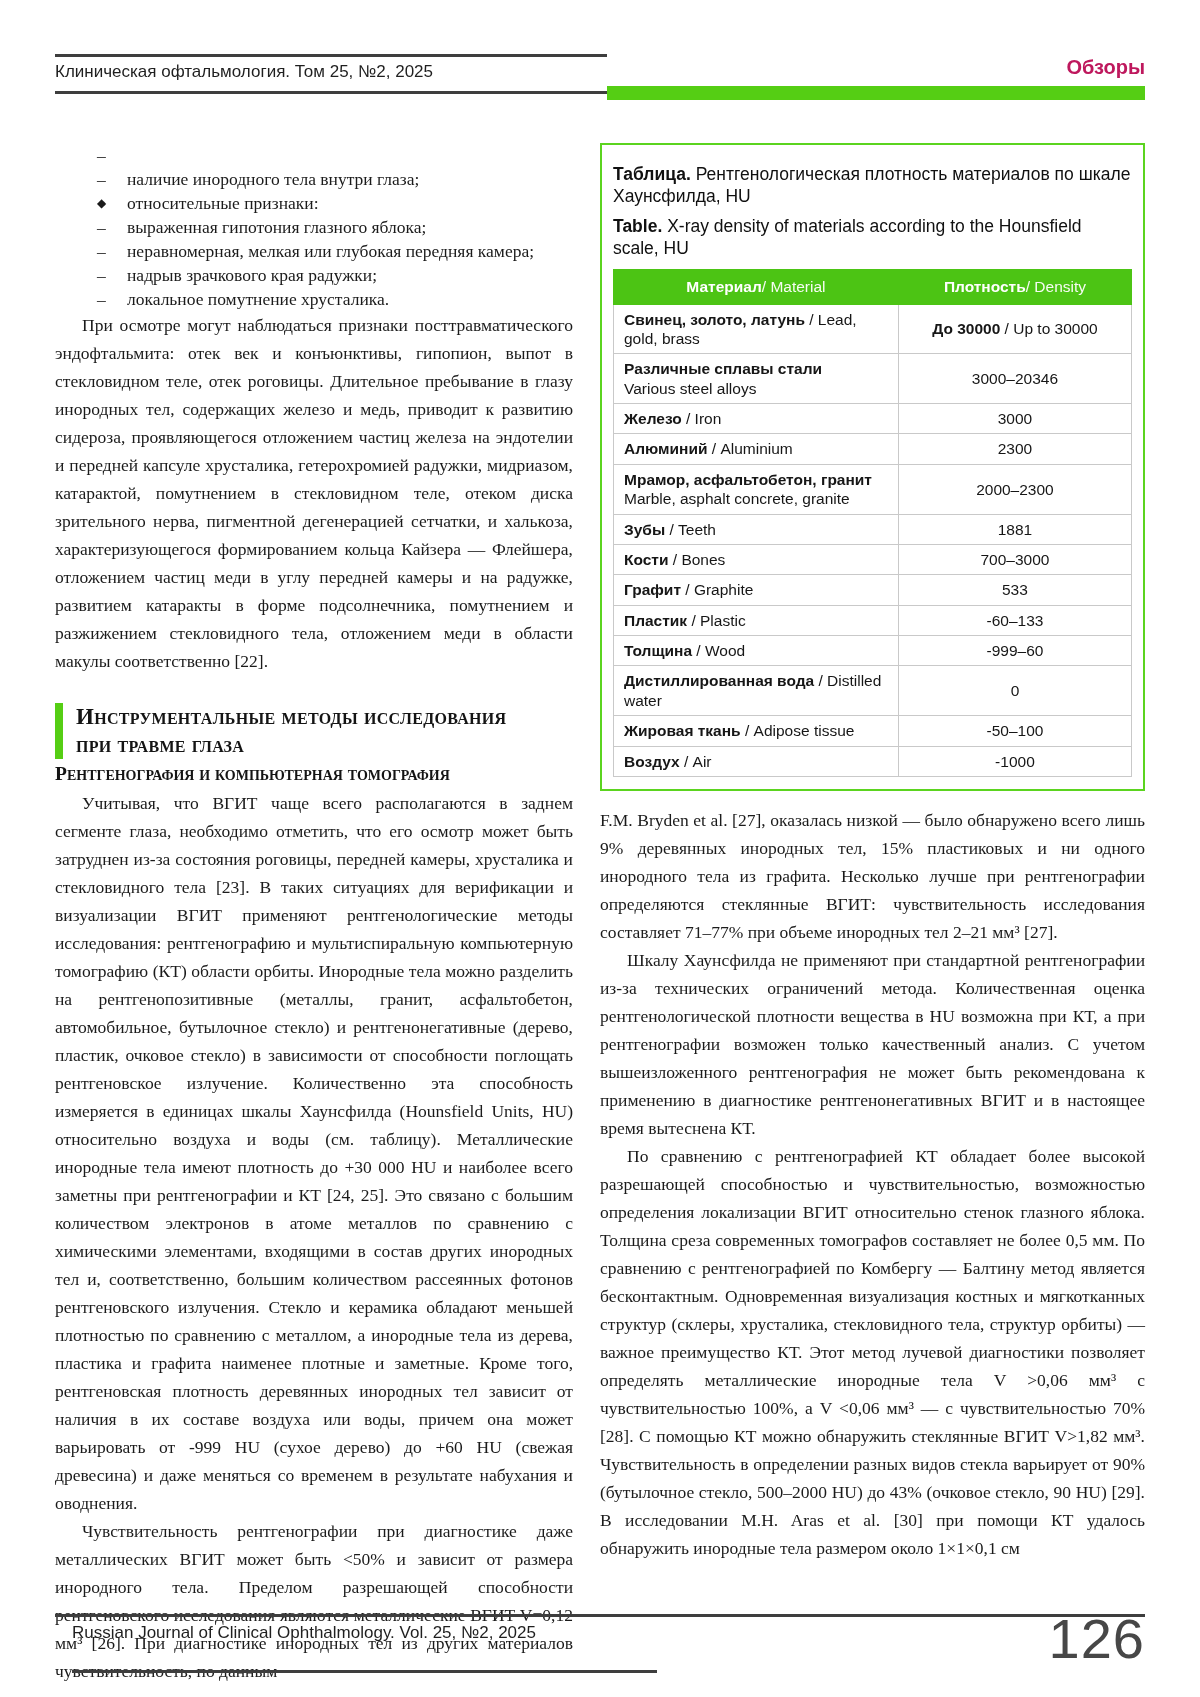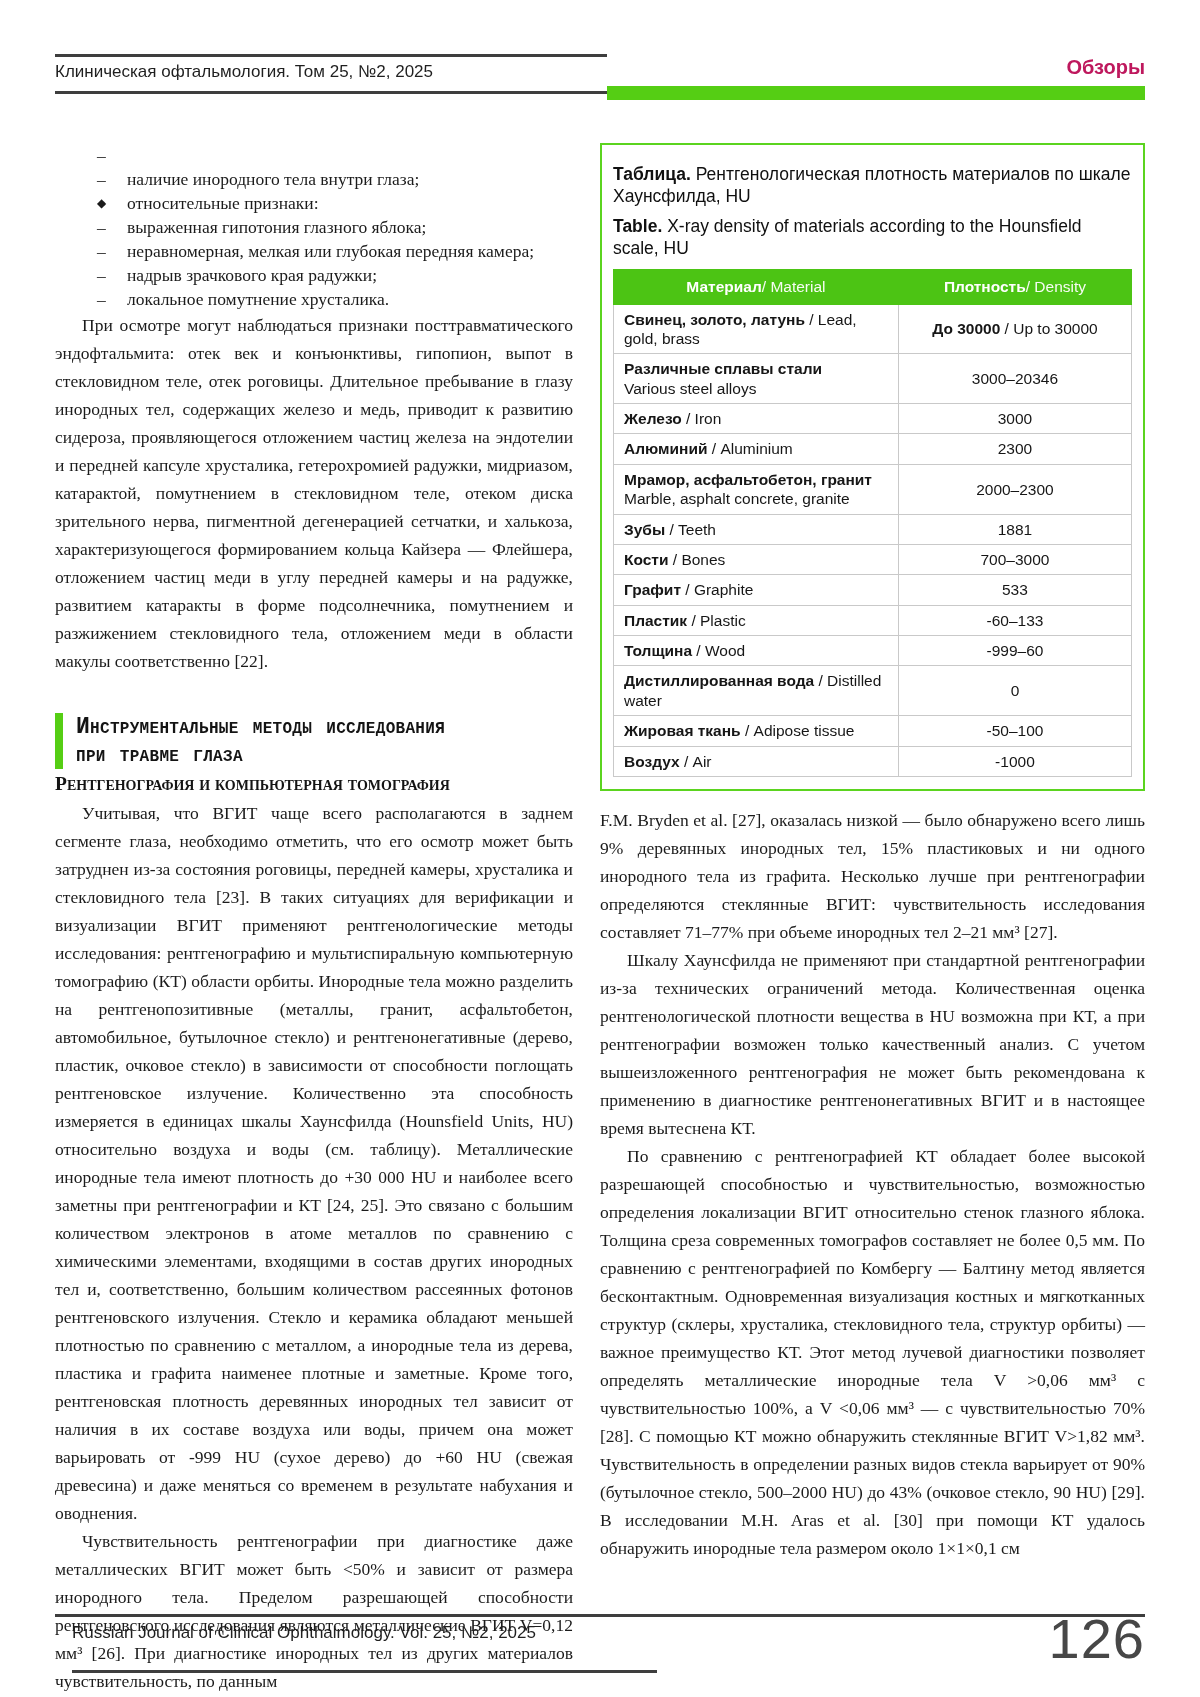--- a/index.html
+++ b/index.html
@@ -18,21 +18,21 @@
   .col-left { width:518px; }
   .col-right { width:545px; }
   .body { font-size:17.5px; line-height:28px; text-align:justify; margin:0; hyphens:auto; }
   .indent { text-indent:27px; }
   
   .bullet-row { display:flex; font-size:17.5px; line-height:24px; }
   .bullet-marker { flex:none; width:30px; margin-left:42px; }
   .bullet-marker.diamond { font-size:12px; line-height:24px; }
   .bullet-text { flex:1; text-align:justify; }
   
-  .section-heading { display:flex; margin:38px 0 2px;font-family:Liberation Mono, monospace; }
+  .section-heading { display:flex; margin:28px 0 2px; }
   .green-bar { flex:none; width:8px; background:var(--accent,#55CE14); margin-right:13px; }
   .h-main { margin:0; font-variant:small-caps; font-weight:700; font-size:23px; line-height:28px; letter-spacing:.3px; color:#141414; }
   .h-sub  { margin:0 0 3px; font-variant:small-caps; font-weight:700; font-size:19.5px; line-height:25px; color:#141414; }
   
   .table-card { border:2px solid var(--border-green,#5BD41F); padding:16px 11px 12px; margin-bottom:15px; font-family:"Liberation Sans", sans-serif; }
   .caption { margin:2px 0 7px; font-size:17.5px; line-height:1.28; color:#101010; text-align:left; }
   .density-table { width:100%; border-collapse:collapse; margin-top:9px; font-size:15.5px; color:#161616; }
   .density-table th { background:var(--header-green,#4CC414); border:1px solid var(--header-green,#4CC414); color:#fff; padding:8px 6px; font-weight:normal; text-align:center; }
   .density-table th.col-material { width:55%; }
   .density-table th.col-density { width:45%; }

